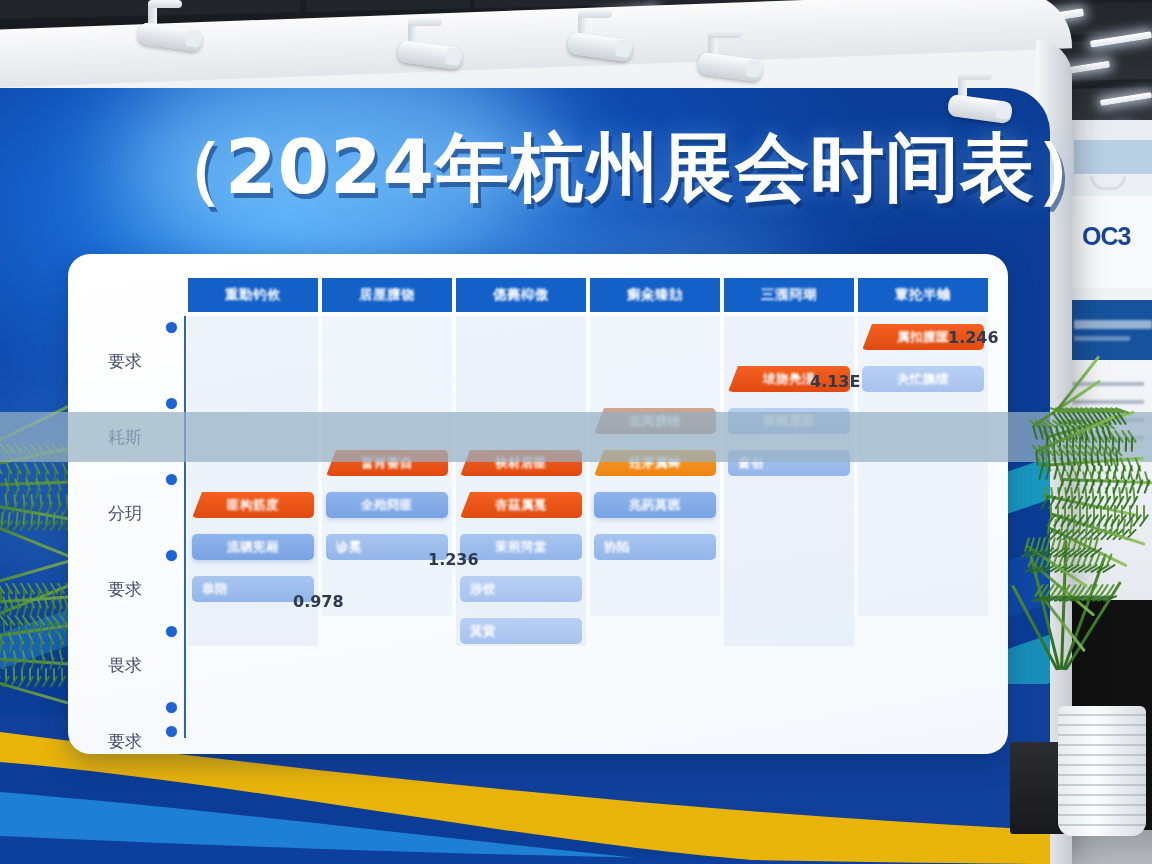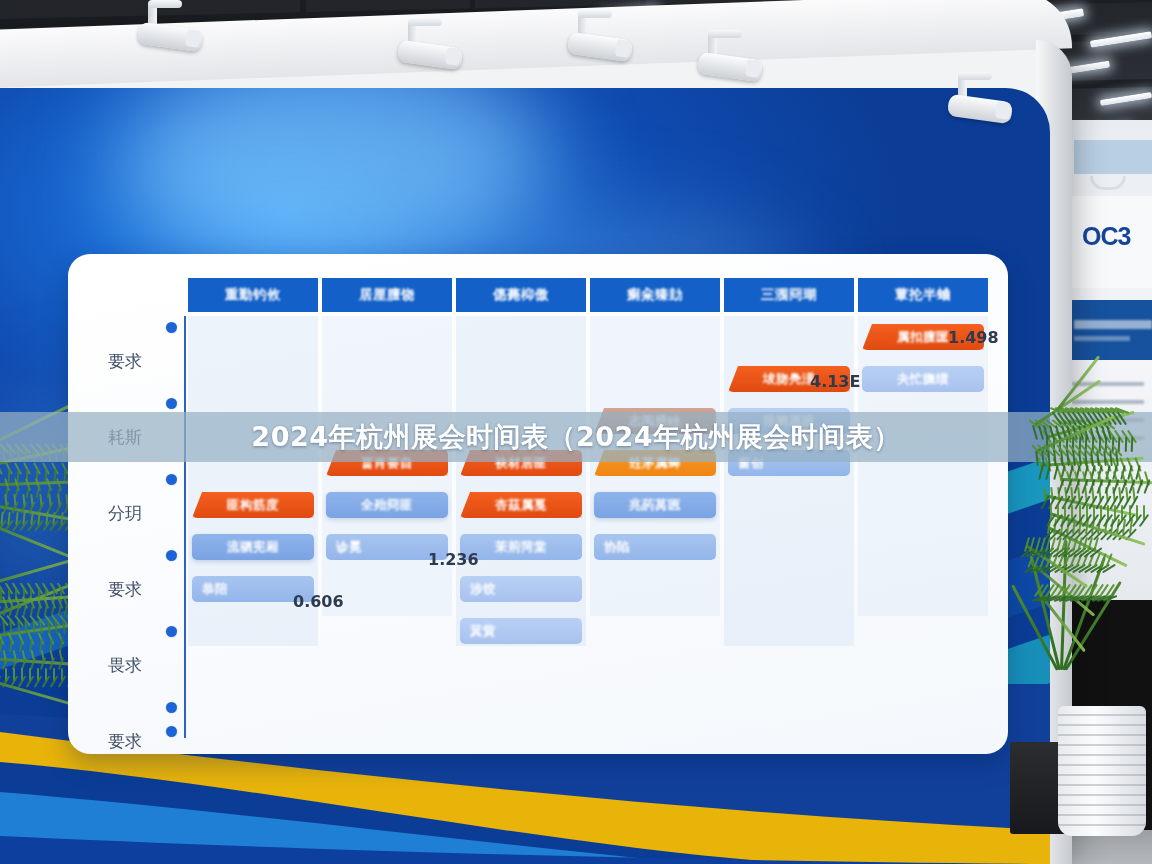--- a/index.html
+++ b/index.html
@@ -503,20 +503,23 @@
         <div style="position: absolute; left: 88.5px; top: 215px; width: 2px; height: 13px; background: rgb(71, 130, 42); transform: rotate(12deg); opacity: 0.85; border-radius: 1px;"></div>
         <div style="position: absolute; left: 95.375px; top: 208px; width: 2px; height: 13px; background: rgb(95, 156, 51); transform: rotate(-20deg); opacity: 0.85; border-radius: 1px;"></div>
         <div style="position: absolute; left: 95.375px; top: 215px; width: 2px; height: 13px; background: rgb(71, 130, 42); transform: rotate(12deg); opacity: 0.85; border-radius: 1px;"></div>
         <div style="position: absolute; left: 102.25px; top: 208px; width: 2px; height: 13px; background: rgb(95, 156, 51); transform: rotate(-20deg); opacity: 0.85; border-radius: 1px;"></div>
         <div style="position: absolute; left: 102.25px; top: 215px; width: 2px; height: 13px; background: rgb(71, 130, 42); transform: rotate(12deg); opacity: 0.85; border-radius: 1px;"></div>
         <div style="position: absolute; left: 109.125px; top: 208px; width: 2px; height: 13px; background: rgb(95, 156, 51); transform: rotate(-20deg); opacity: 0.85; border-radius: 1px;"></div>
         <div style="position: absolute; left: 109.125px; top: 215px; width: 2px; height: 13px; background: rgb(71, 130, 42); transform: rotate(12deg); opacity: 0.85; border-radius: 1px;"></div>
       </div>
   </div>
 
+  <div class="title-wrap">
+    <div class="title">（2024年杭州展会时间表）</div>
+  </div>
 
   <div class="panel">
     <div class="panel-inner" id="chart">
         <div class="colbg" style="left: 120px; top: 62px; width: 130px; height: 330px; opacity: 0.75;"></div>
         <div class="colbg" style="left: 254px; top: 62px; width: 130px; height: 300px; opacity: 0.55;"></div>
         <div class="colbg" style="left: 388px; top: 62px; width: 130px; height: 330px; opacity: 0.75;"></div>
         <div class="colbg" style="left: 522px; top: 62px; width: 130px; height: 300px; opacity: 0.55;"></div>
         <div class="colbg" style="left: 656px; top: 62px; width: 130px; height: 330px; opacity: 0.75;"></div>
         <div class="colbg" style="left: 790px; top: 62px; width: 130px; height: 300px; opacity: 0.55;"></div>
         <div class="hdr" style="left: 120px; width: 130px;">
@@ -604,24 +607,24 @@
         </div>
         <div class="bar blue2" style="left: 660px; top: 196px; width: 122px;">
           <span class="left">窗创</span>
         </div>
         <div class="bar orange lead" style="left: 794px; top: 70px; width: 122px;">
           <span>属扣膻匩</span>
         </div>
         <div class="bar blue3" style="left: 794px; top: 112px; width: 122px;">
           <span>夬忙膴绩</span>
         </div>
-        <div class="valnum" style="left: 225px; top: 338px;">0.606</div>
+        <div class="valnum" style="left: 225px; top: 338px;">0.978</div>
         <div class="valnum" style="left: 360px; top: 296px;">1.236</div>
         <div class="valnum" style="left: 742px; top: 118px;">4.13E</div>
-        <div class="valnum" style="left: 880px; top: 74px;">1.498</div>
+        <div class="valnum" style="left: 880px; top: 74px;">1.246</div>
       </div>
   </div>
 
   <div id="rightplant" style="position: absolute; left: 1000px; top: 420px; width: 160px; height: 330px; z-index: 8;">
       <div style="position: absolute; left: 60px; top: 120px; width: 3px; height: 130px; background: linear-gradient(rgb(79, 138, 46), rgb(47, 107, 33)); transform-origin: center bottom; transform: rotate(2deg); border-radius: 2px;"></div>
       <div style="position: absolute; left: 62px; top: 130px; width: 3px; height: 120px; background: linear-gradient(rgb(79, 138, 46), rgb(47, 107, 33)); transform-origin: center bottom; transform: rotate(20deg); border-radius: 2px;"></div>
       <div style="position: absolute; left: 58px; top: 132px; width: 3px; height: 118px; background: linear-gradient(rgb(79, 138, 46), rgb(47, 107, 33)); transform-origin: center bottom; transform: rotate(-14deg); border-radius: 2px;"></div>
       <div style="position: absolute; left: 64px; top: 146px; width: 3px; height: 104px; background: linear-gradient(rgb(79, 138, 46), rgb(47, 107, 33)); transform-origin: center bottom; transform: rotate(32deg); border-radius: 2px;"></div>
       <div style="position: absolute; left: 56px; top: 154px; width: 3px; height: 96px; background: linear-gradient(rgb(79, 138, 46), rgb(47, 107, 33)); transform-origin: center bottom; transform: rotate(-28deg); border-radius: 2px;"></div>
       <div class="frond" style="left: 46px; top: 16px; width: 92px; transform: rotate(-16deg);"></div>
@@ -980,21 +983,20 @@
       <div class="pot-rib" style="top: 58px;"></div>
       <div class="pot-rib" style="top: 68px;"></div>
       <div class="pot-rib" style="top: 78px;"></div>
       <div class="pot-rib" style="top: 88px;"></div>
       <div class="pot-rib" style="top: 98px;"></div>
       <div class="pot-rib" style="top: 108px;"></div>
       <div class="pot-rib" style="top: 118px;"></div>
     </div>
 
   <div class="caption-band"></div>
-  <div class="caption">2024年杭州展会时间表（2024年杭州展会时间表）</div>
 
 <div style="position: absolute; left: 130px; top: 0px; width: 90px; height: 62px; z-index: 6;">
       <div style="position:absolute;left:18px;top:2px;width:9px;height:30px;background:linear-gradient(90deg,#cfd4da,#f4f6f8);border-radius:4px;"></div>
       <div style="position:absolute;left:18px;top:0px;width:34px;height:8px;background:linear-gradient(180deg,#f6f8fa,#d4d9de);border-radius:5px;"></div>
       <div style="position:absolute;left:8px;top:26px;width:64px;height:22px;background:linear-gradient(180deg,#fbfcfd,#cdd2d8);border-radius:9px;transform:rotate(8deg);box-shadow:0 2px 4px rgba(0,0,0,.25);"></div>
       <div style="position:absolute;left:56px;top:30px;width:14px;height:17px;background:#e9edf1;border-radius:4px;transform:rotate(8deg);"></div>
     </div>
     <div style="position: absolute; left: 390px; top: 18px; width: 90px; height: 62px; z-index: 6;">
       <div style="position:absolute;left:18px;top:2px;width:9px;height:30px;background:linear-gradient(90deg,#cfd4da,#f4f6f8);border-radius:4px;"></div>
       <div style="position:absolute;left:18px;top:0px;width:34px;height:8px;background:linear-gradient(180deg,#f6f8fa,#d4d9de);border-radius:5px;"></div>

